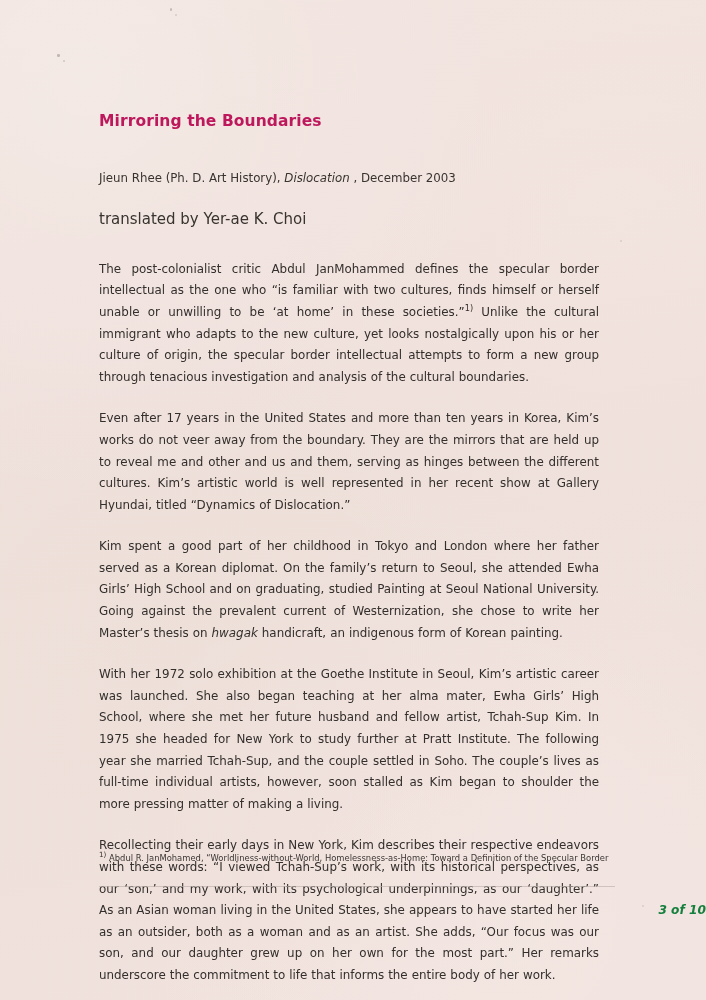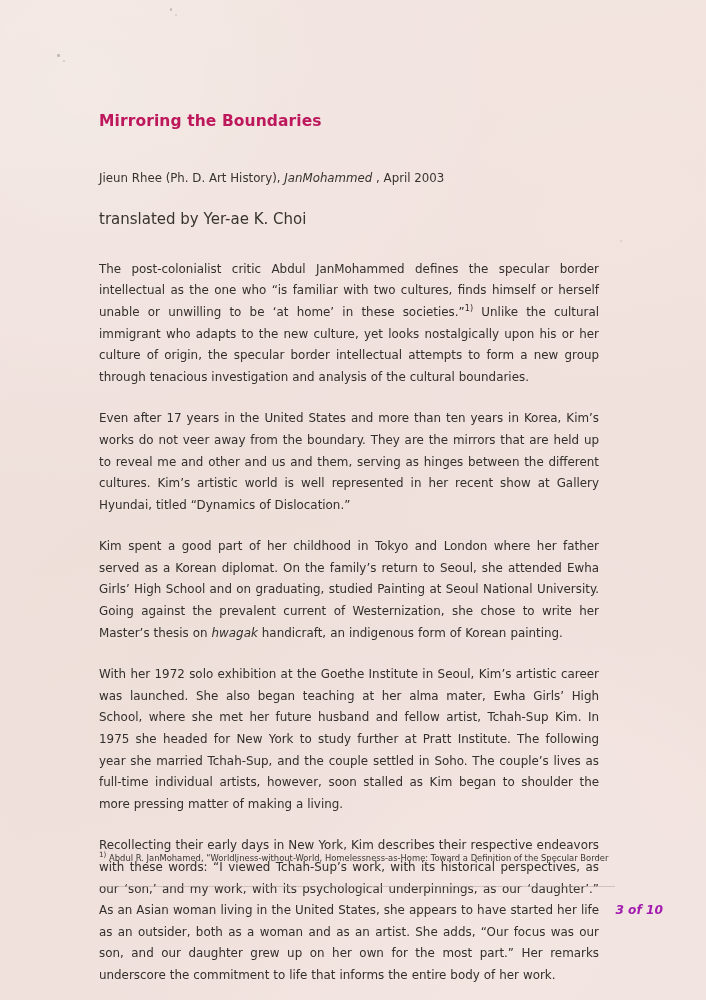--- a/index.html
+++ b/index.html
@@ -123,26 +123,25 @@
   }
   .footnote .ital { font-style: italic; }
   .footnote .fn-line2 { display: block; padding-left: 8px; }
 
   .page-number {
     position: absolute;
     left: 0;
     top: 903px;
     width: 706px;
     text-align: right;
-    padding-right: 43px;
     box-sizing: border-box;
     font-size: 12.2px;
     font-style: italic;
     font-weight: bold;
-    color: #a21caf;
+    color: #15803d;
   }
 </style>
 </head>
 <body>
 
 <div class="paper-texture"></div>
 
 <span class="speck" style="left:57px;  top:54px;  width:2.5px; height:2.5px;"></span>
 <span class="speck" style="left:170px; top:8px;   width:2px;   height:3px;"></span>
 <span class="speck" style="left:63px;  top:60px;  width:1.5px; height:1.5px; opacity:.35;"></span>
@@ -150,21 +149,21 @@
 <span class="speck" style="left:642px; top:905px; width:2px;   height:2px;   opacity:.3;"></span>
 <span class="speck" style="left:620px; top:240px; width:1.5px; height:1.5px; opacity:.25;"></span>
 
 <div class="page">
 
   <div class="content">
 
     <h1 class="doc-title">Mirroring the Boundaries</h1>
 
     <div class="byline">
-      <span>Jieun Rhee (Ph. D. Art History), </span><span class="jrnl">JanMohammed</span><span> , April 2003</span>
+      <span>Jieun Rhee (Ph. D. Art History), </span><span class="jrnl">Dislocation</span><span> , December 2003</span>
     </div>
 
     <div class="translator">translated by Yer-ae K. Choi</div>
 
     <p class="body-para"><span>The post-colonialist critic Abdul JanMohammed defines the specular border intellectual as the one who “is familiar with two cultures, finds himself or herself unable or unwilling to be ‘at home’ in these societies.”</span><sup class="fn-ref">1)</sup> <span>Unlike the cultural immigrant who adapts to the new culture, yet looks nostalgically upon his or her culture of origin, the specular border intellectual attempts to form a new group through tenacious investigation and analysis of the cultural boundaries.</span></p>
 
     <p class="body-para">Even after 17 years in the United States and more than ten years in Korea, Kim’s works do not veer away from the boundary. They are the mirrors that are held up to reveal me and other and us and them, serving as hinges between the different cultures. Kim’s artistic world is well represented in her recent show at Gallery Hyundai, titled “Dynamics of Dislocation.”</p>
 
     <p class="body-para"><span>Kim spent a good part of her childhood in Tokyo and London where her father served as a Korean diplomat. On the family’s return to Seoul, she attended Ewha Girls’ High School and on graduating, studied Painting at Seoul National University. Going against the prevalent current of Westernization, she chose to write her Master’s thesis on </span><span class="ital">hwagak</span><span> handicraft, an indigenous form of Korean painting.</span></p>
 

